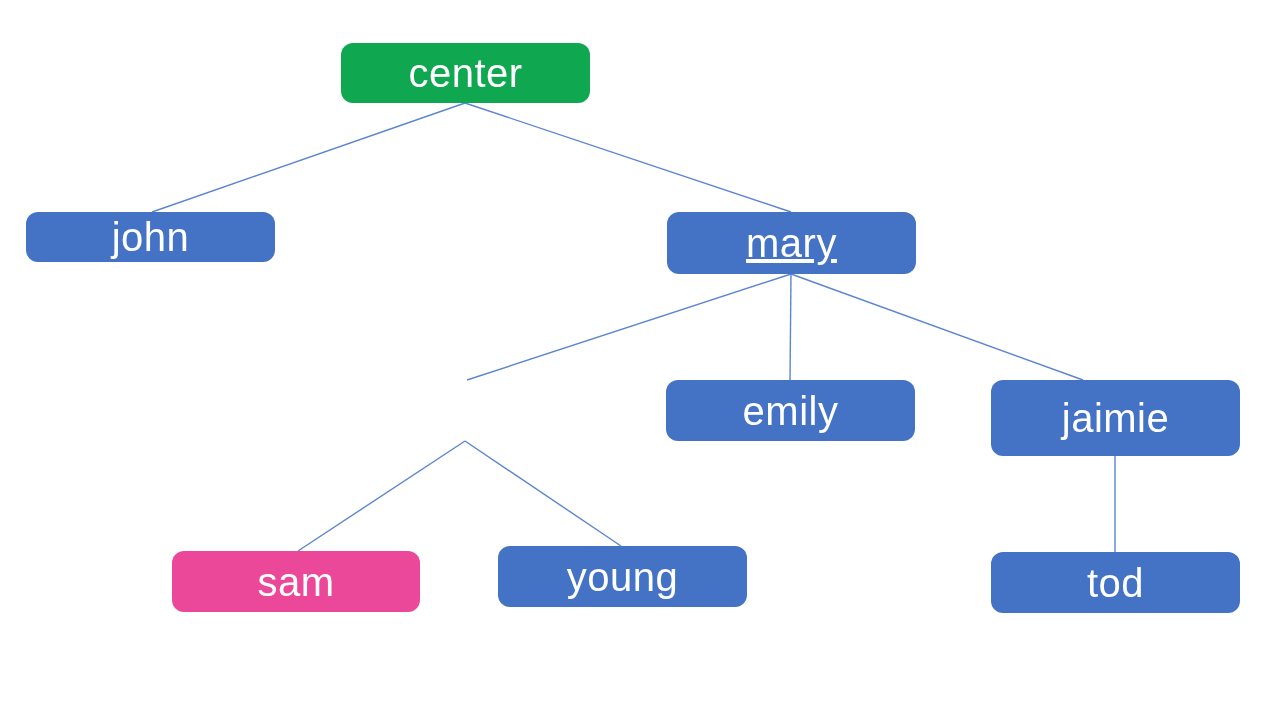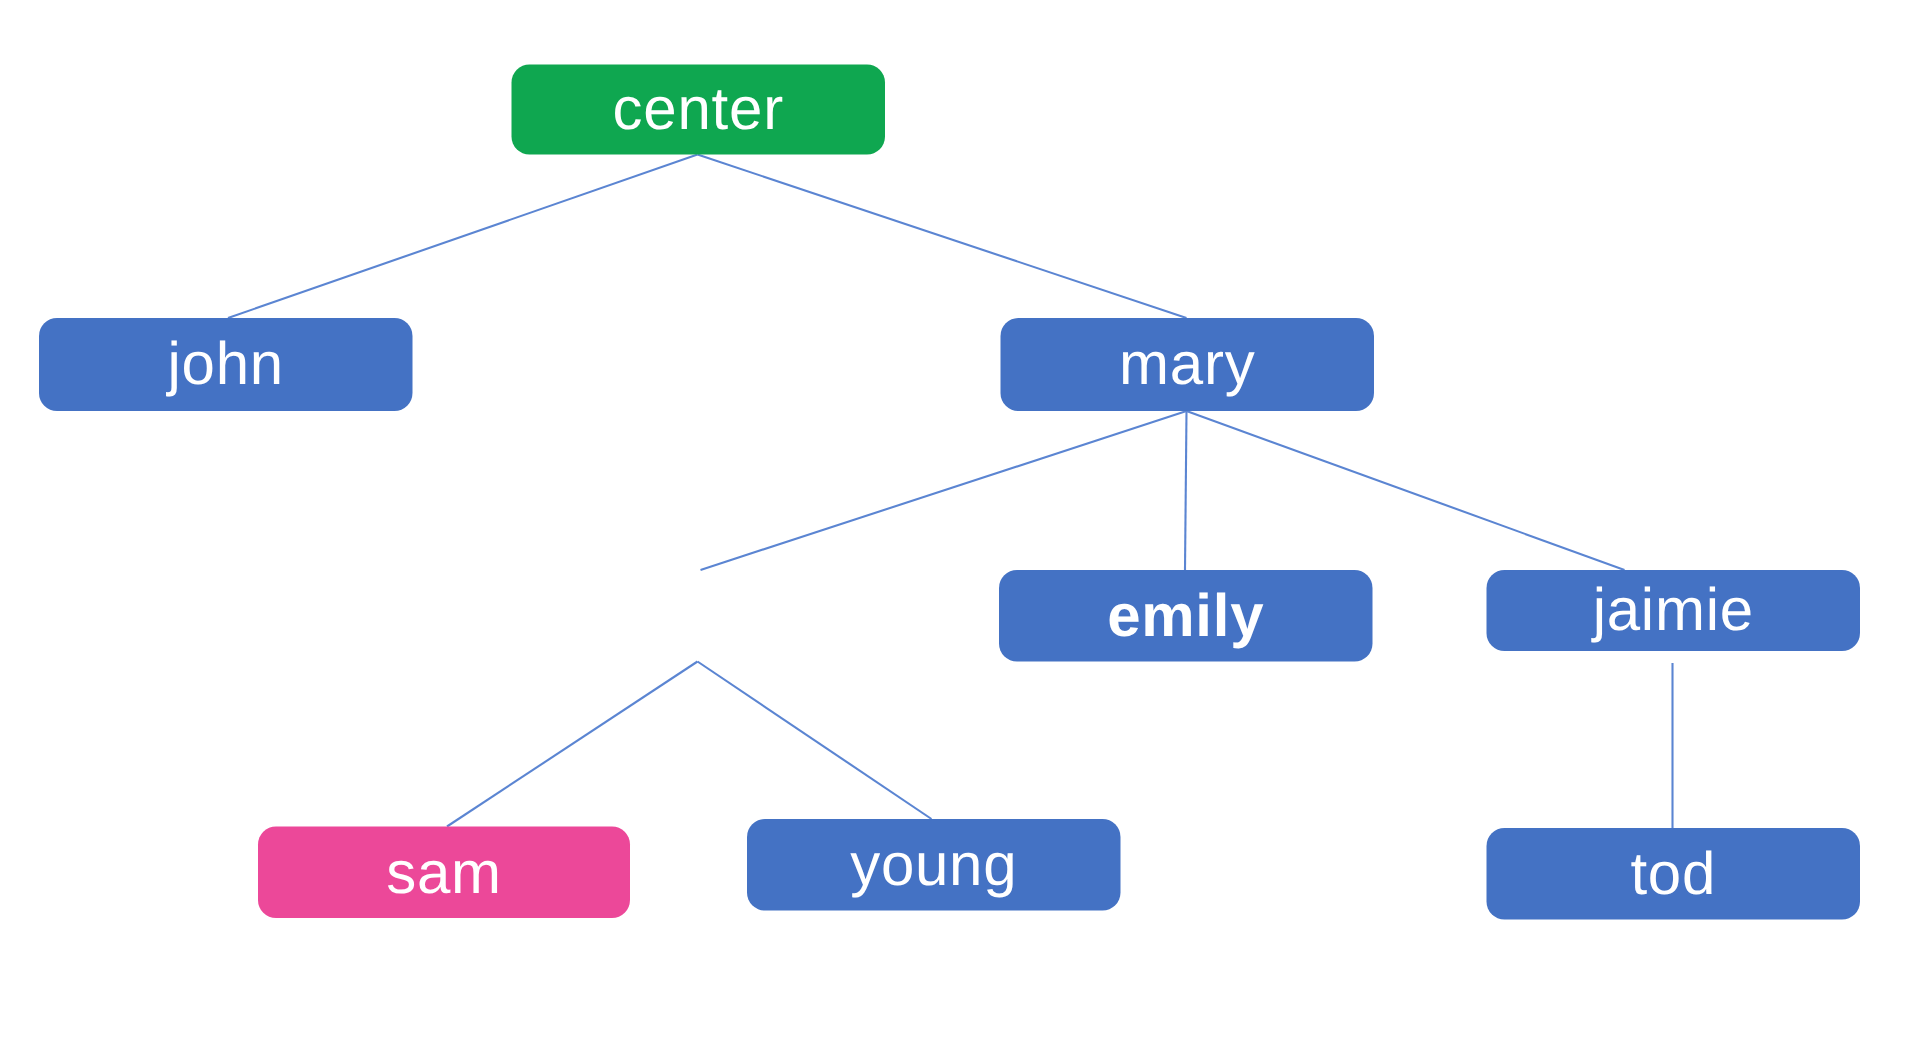--- a/index.html
+++ b/index.html
@@ -31,25 +31,25 @@
     font-size: 40px;
     font-weight: 400;
     line-height: 1;
     letter-spacing: 0.5px;
     cursor: default;
     user-select: none;
   }
 
   
   #node-center { left: 341px; top:  43px; width: 249px; height: 60px; }
-  #node-john   { left:  26px; top: 212px; width: 249px; height: 62px; }
+  #node-john   { left:  26px; top: 212px; width: 249px; height: 50px; }
   #node-mary   { left: 667px; top: 212px; width: 249px; height: 62px; }
   #node-edward { left: 341px; top: 380px; width: 248px; height: 61px; }
-  #node-emily  { left: 666px; top: 380px; width: 249px; height: 61px; font-weight: bold; }
-  #node-jaimie { left: 991px; top: 380px; width: 249px; height: 54px; }
+  #node-emily  { left: 666px; top: 380px; width: 249px; height: 61px; }
+  #node-jaimie { left: 991px; top: 380px; width: 249px; height: 76px; }
   #node-sam    { left: 172px; top: 551px; width: 248px; height: 61px; }
   #node-young  { left: 498px; top: 546px; width: 249px; height: 61px; }
   #node-tod    { left: 991px; top: 552px; width: 249px; height: 61px; }
 </style>
 </head>
 <body>
 
 <div class="canvas" style="background: rgb(255, 255, 255);">
 
   <svg class="connectors" viewBox="0 0 1280 708" xmlns="http://www.w3.org/2000/svg">
@@ -64,21 +64,21 @@
   </svg>
 
   <div class="node" id="node-center" style="background: rgb(15, 167, 80); color: rgb(255, 255, 255); align-items: center;">
     <span>center</span>
   </div>
 
   <div class="node" id="node-john" style="background: rgb(68, 114, 196); color: rgb(255, 255, 255);">
     <span>john</span>
   </div>
 
-  <div class="node" id="node-mary" style="background: rgb(68, 114, 196); color: rgb(255, 255, 255);">
+  <div class="node" id="node-mary" style="background: rgb(68, 114, 196); color: rgb(255, 255, 255); text-decoration: underline;">
     <span>mary</span>
   </div>
 
 
   <div class="node" id="node-emily" style="background: rgb(68, 114, 196); color: rgb(255, 255, 255);">
     <span>emily</span>
   </div>
 
   <div class="node" id="node-jaimie" style="background: rgb(68, 114, 196); color: rgb(255, 255, 255);">
     <span>jaimie</span>

